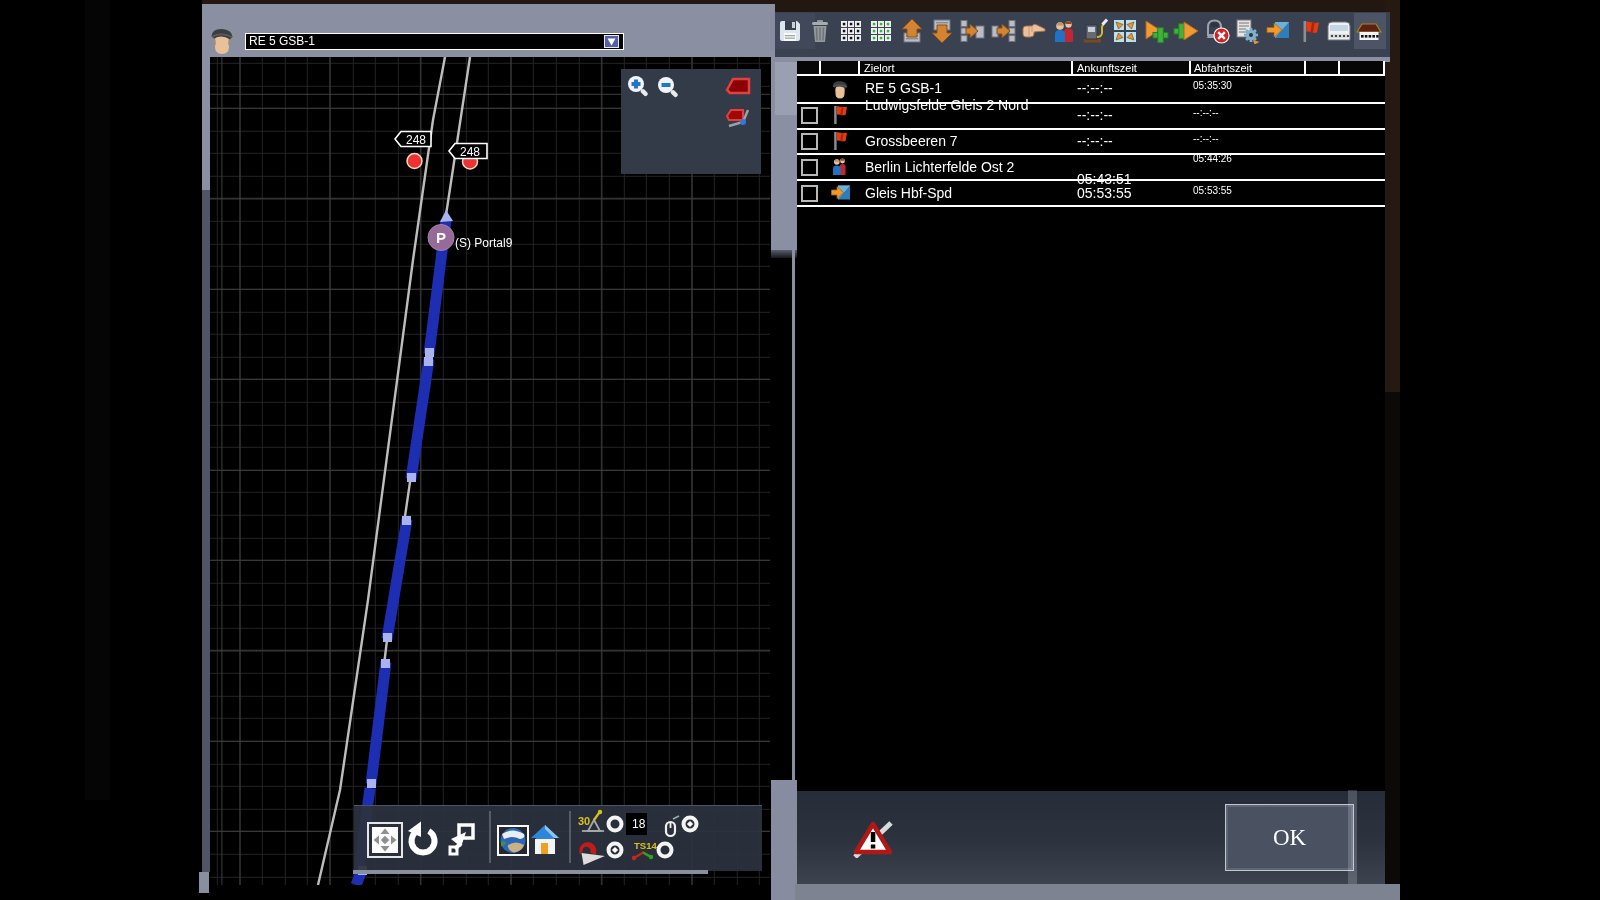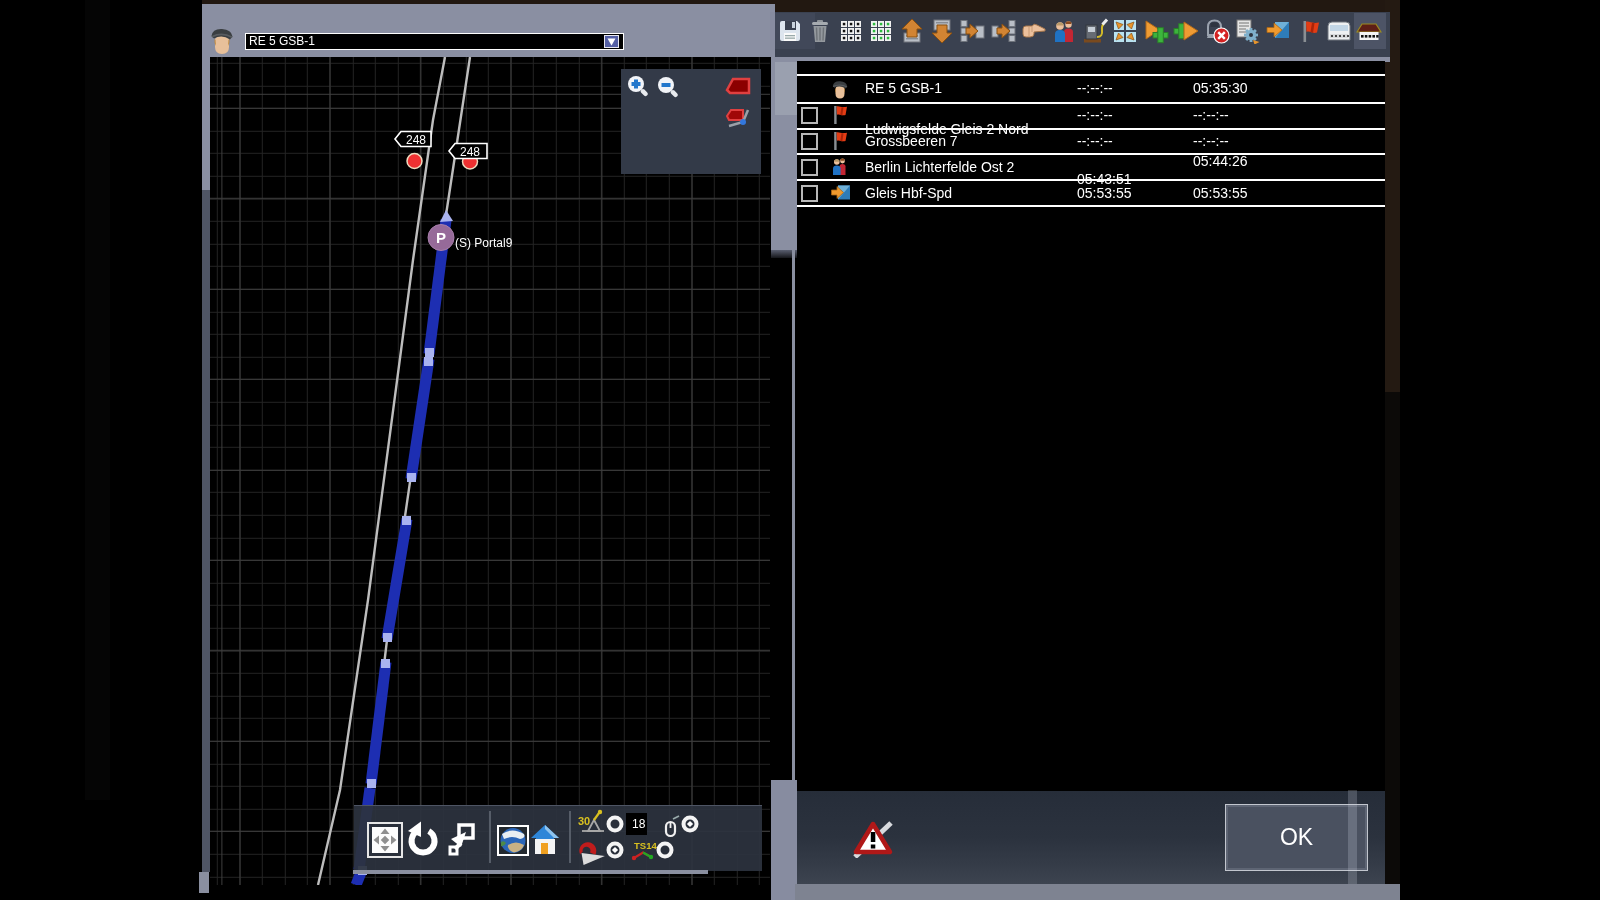--- a/index.html
+++ b/index.html
@@ -44,30 +44,30 @@
 #tile1{left:775px;top:13px;width:40px;height:36px;background:#414859;}
 #tile20{left:1354px;top:13px;width:32px;height:36px;background:#4d5466;}
 #tablebg{left:797px;top:61px;width:588px;height:729px;background:#000;}
 #thead{left:797px;top:61px;width:588px;height:13px;background:#060606;color:#fff;font-size:11px;}
 .tick{position:absolute;top:0;width:2px;height:13px;background:#fff;}
 .hlabel{position:absolute;top:1px;color:#fff;font-size:11px;}
 .rowline{position:absolute;left:797px;width:588px;height:2px;background:#fff;}
 .cbox{position:absolute;left:801px;width:13px;height:13px;border:2px solid #b8b8b8;background:#000;}
 .rtext{position:absolute;left:865px;color:#fff;font-size:14px;}
 .ank{position:absolute;left:1077px;color:#fff;font-size:14px;}
-.abf{position:absolute;left:1193px;color:#fff;font-size:14px;}
+.abf{position:absolute;left:1193px;color:#fff;font-size:10px;}
 .ricon{position:absolute;left:831px;}
 
 #botbar{left:797px;top:791px;width:588px;height:93px;
 background:linear-gradient(to bottom,#262d39 0,#2b323e 50%,#353c48 80%,#3d4450 100%);}
 #botstrip{left:795px;top:884px;width:605px;height:16px;background:#7e8391;}
 #botglare{left:1348px;top:790px;width:9px;height:110px;background:rgba(215,220,232,0.22);}
-#okbtn{left:1225px;top:804px;width:143px;height:67px;background:#4a5160;
+#okbtn{left:1225px;top:804px;width:129px;height:67px;background:#4a5160;
 border:1.5px solid #c2c6ce;box-shadow:inset 0 0 0 2px #5e6574;color:#fff;font-size:23px;
-display:flex;align-items:center;justify-content:center;box-sizing:border-box;}
+display:flex;align-items:center;justify-content:center;box-sizing:border-box;font-family:Liberation Serif, serif;}
 .icon{position:absolute;top:18px;}
 </style>
 </head>
 <body>
 <div id="stage">
 <div class="abs" id="topbrown"></div>
 <div class="abs" id="topbrown2"></div>
 <div class="abs" id="rightbrown"></div>
 <div class="abs" id="rightbrown2"></div>
 <div class="abs" id="leftdark"></div>
@@ -418,34 +418,46 @@
   <g fill="#111">
         <rect x="5" y="17" width="2.6" height="2.6"></rect>
         <rect x="8.8" y="17" width="2.6" height="2.6"></rect>
         <rect x="12.6" y="17" width="2.6" height="2.6"></rect>
         <rect x="16.4" y="17" width="2.6" height="2.6"></rect>
         <rect x="20.2" y="17" width="2.4" height="2.6"></rect>
       </g>
 </svg>
 
 <div class="abs" id="tablebg"></div>
+<div class="abs" id="thead">
+  <div class="tick" style="left:22px;"></div>
+  <div class="tick" style="left:61px;"></div>
+  <div class="tick" style="left:274px;"></div>
+  <div class="tick" style="left:392px;"></div>
+  <div class="tick" style="left:507px;"></div>
+  <div class="tick" style="left:541px;"></div>
+  <div class="tick" style="left:586px;"></div>
+  <div class="hlabel" style="left:67px;">Zielort</div>
+  <div class="hlabel" style="left:280px;">Ankunftszeit</div>
+  <div class="hlabel" style="left:397px;">Abfahrtszeit</div>
+</div>
 <div class="rowline" style="top:74px;"></div>
 <div class="rowline" style="top:102px;"></div>
 <div class="rowline" style="top:127.5px;"></div>
 <div class="rowline" style="top:153px;"></div>
 <div class="rowline" style="top:179px;"></div>
 <div class="rowline" style="top:205px;"></div>
 
 <div class="cbox" style="top:107px;"></div>
 <div class="cbox" style="top:133px;"></div>
 <div class="cbox" style="top:158.5px;"></div>
 <div class="cbox" style="top:184.5px;"></div>
 
 <div class="rtext" style="top:80px;">RE 5 GSB-1</div>
-<div class="rtext" style="top:121px;">Ludwigsfelde Gleis 2 Nord</div>
+<div class="rtext" style="top:97px;">Ludwigsfelde Gleis 2 Nord</div>
 <div class="rtext" style="top:133px;">Grossbeeren 7</div>
 <div class="rtext" style="top:158.5px;">Berlin Lichterfelde Ost 2</div>
 <div class="rtext" style="top:184.5px;">Gleis Hbf-Spd</div>
 
 <div class="ank" style="top:80px;">--:--:--</div>
 <div class="ank" style="top:107px;">--:--:--</div>
 <div class="ank" style="top:133px;">--:--:--</div>
 <div class="ank" style="top:171px;">05:43:51</div>
 <div class="ank" style="top:184.5px;">05:53:55</div>
 

